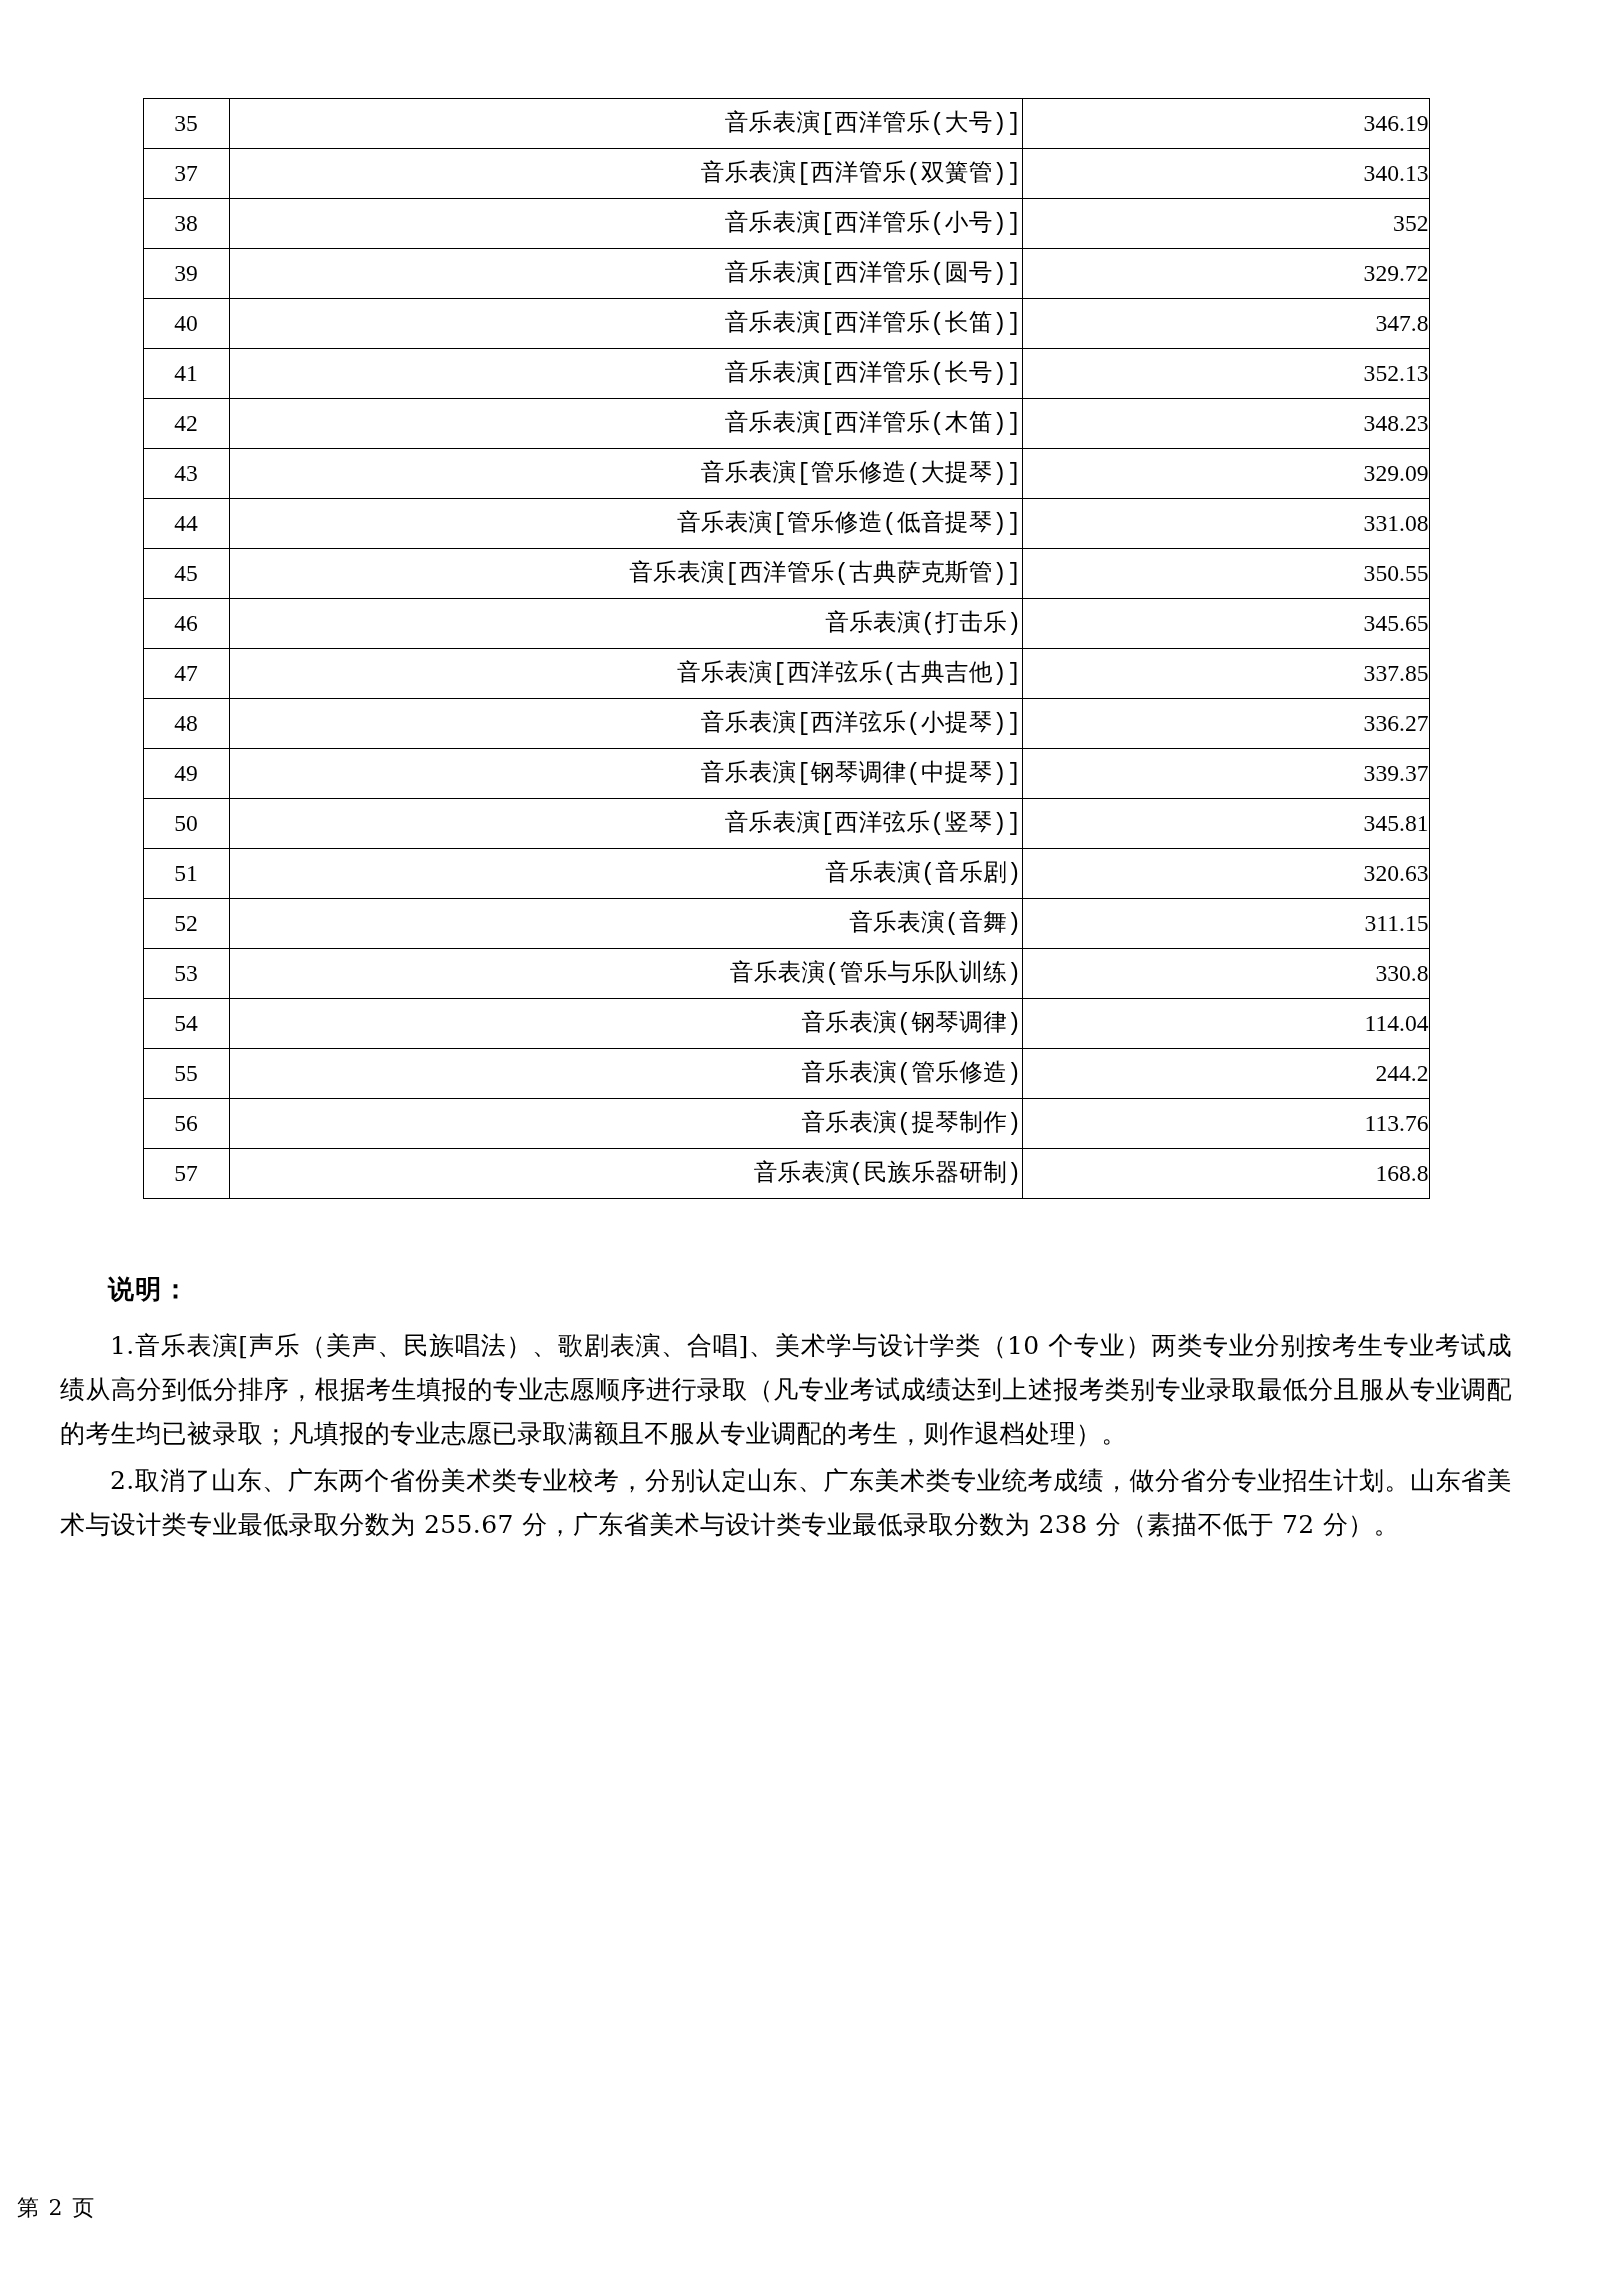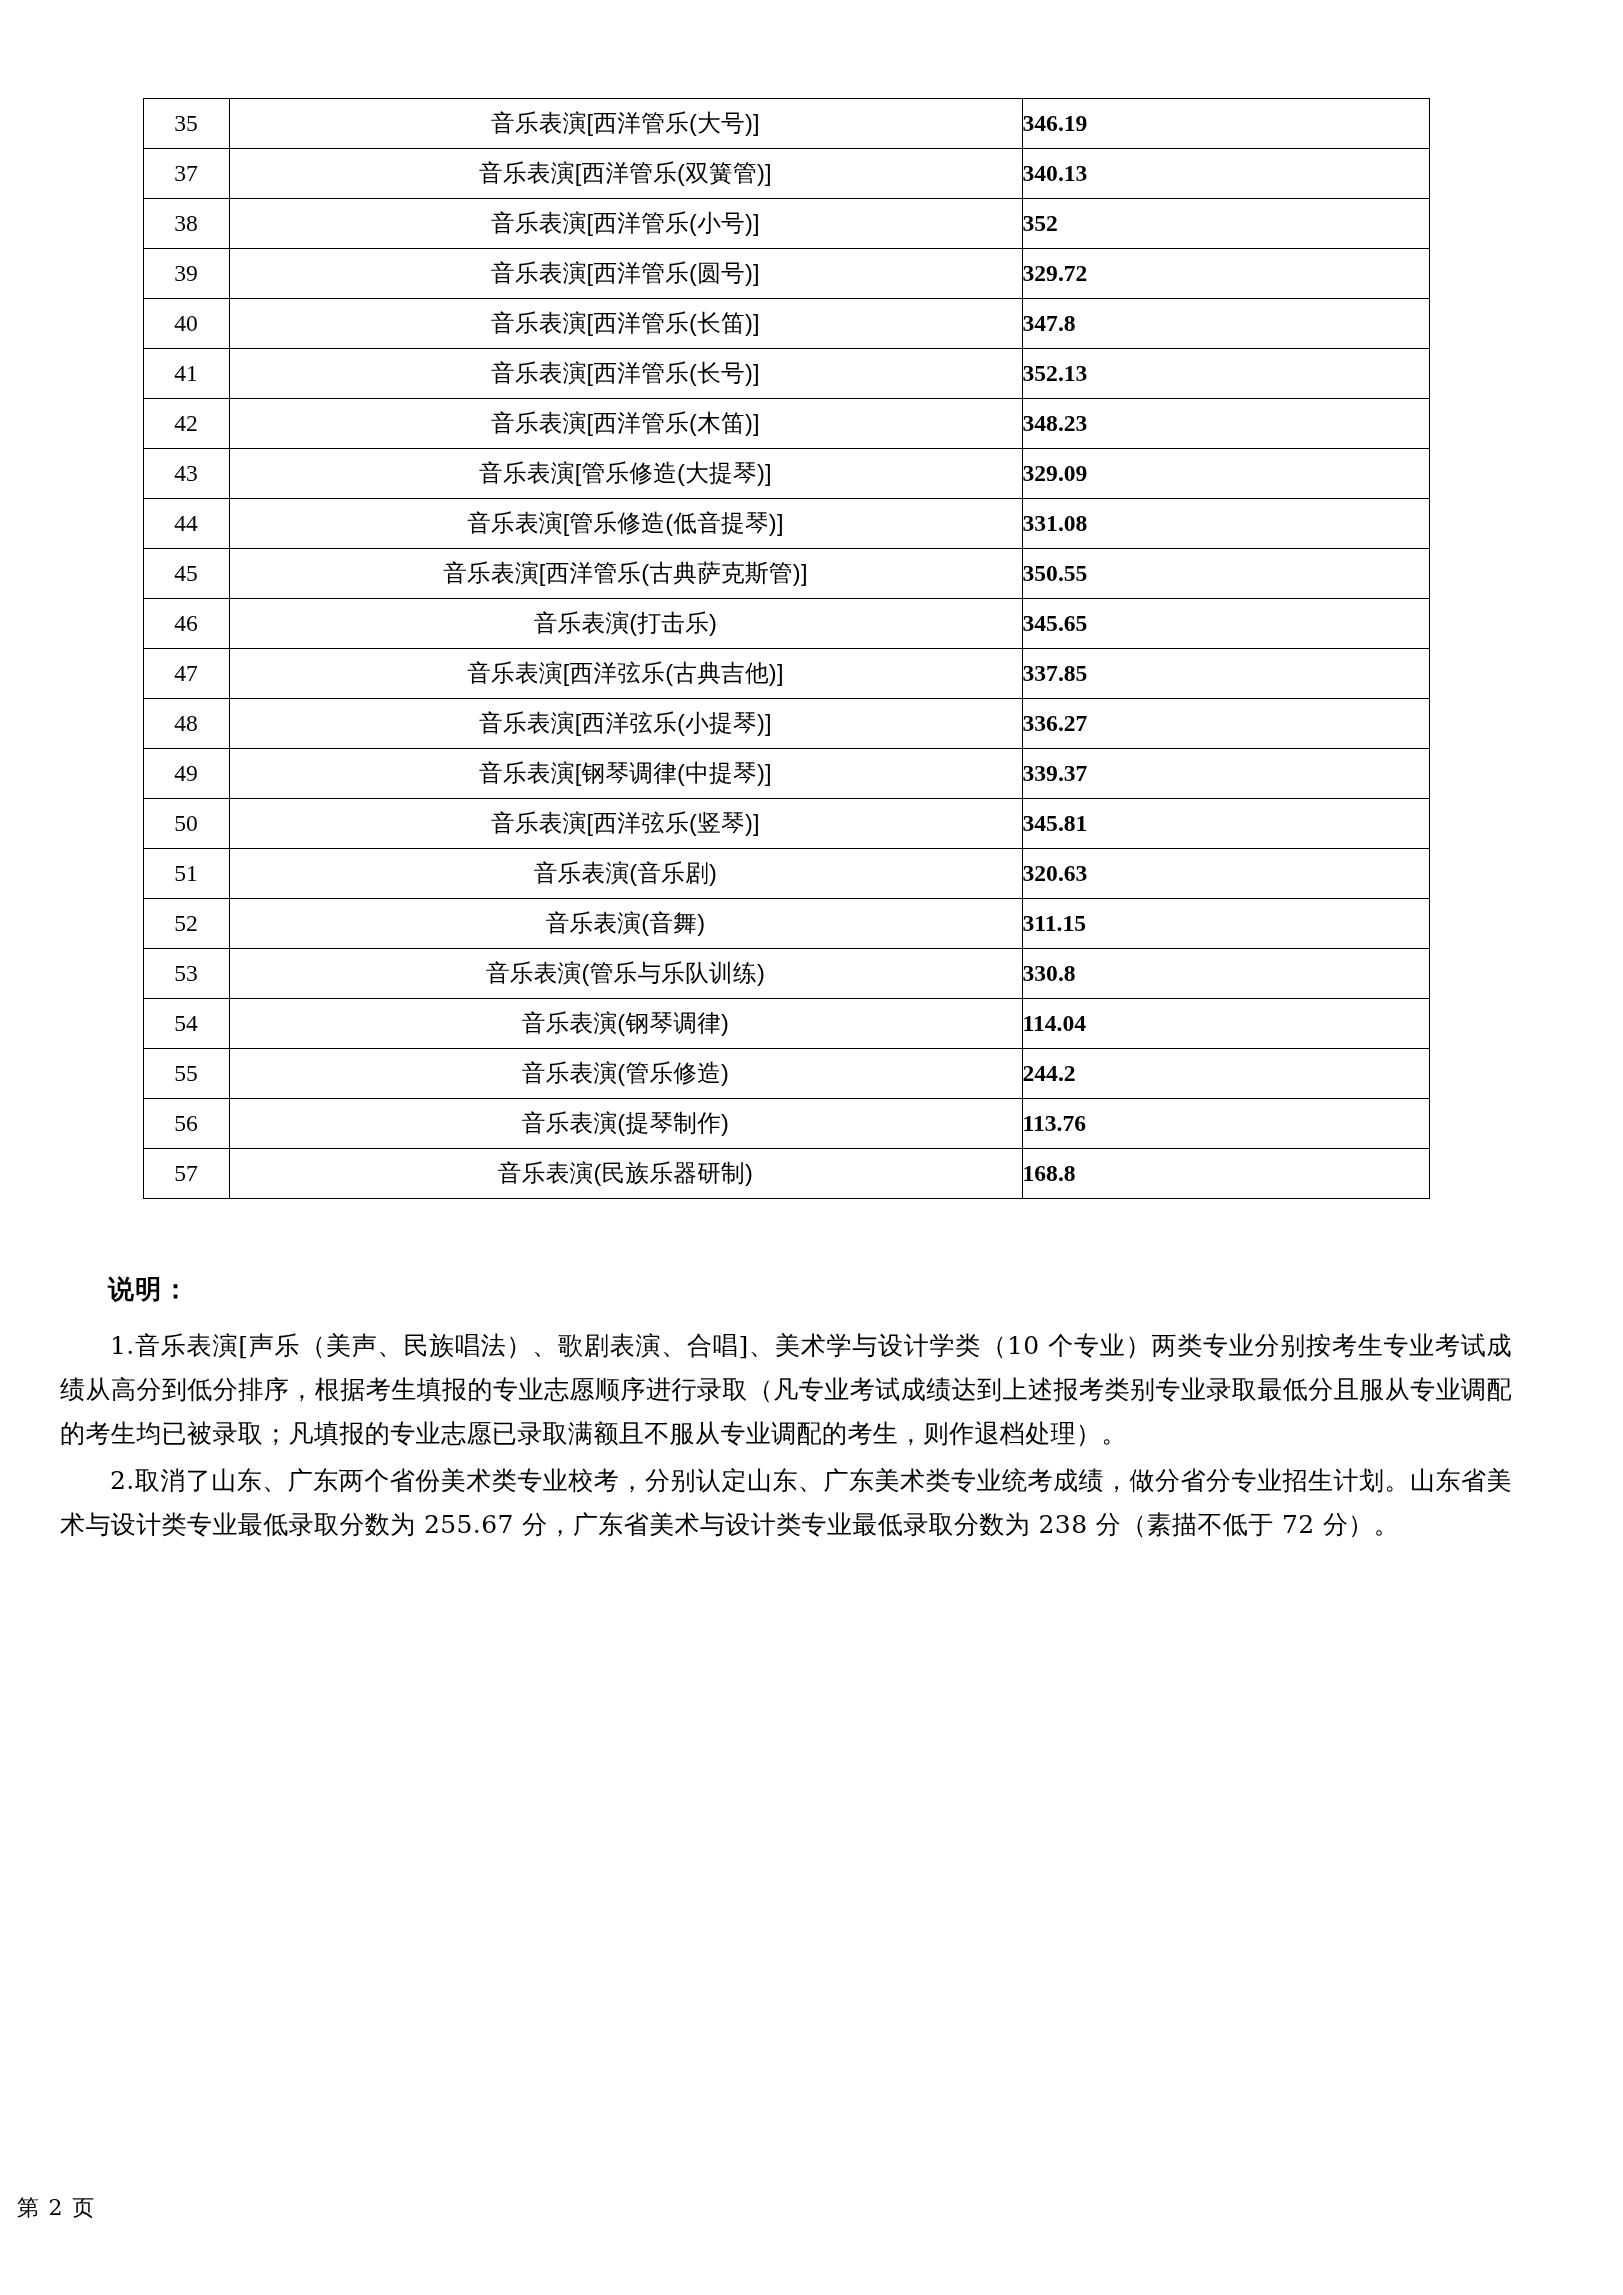--- a/index.html
+++ b/index.html
@@ -35,30 +35,29 @@
     padding: 0;
     vertical-align: middle;
   }
   td.col-no {
     width: 85px;
     text-align: center;
     font-family: "Liberation Serif", serif;
   }
   td.col-major {
     width: 792px;
-    text-align: center;
+    text-align: right;
     padding-left: 11.8px;
-    font-family: Liberation Sans, sans-serif;
+    font-family: Liberation Mono, monospace;
     letter-spacing: 0.3px;
   }
   td.col-score {
     width: 406px;
-    text-align: left;
+    text-align: right;
     font-family: "Liberation Serif", serif;
-    font-weight: bold;
   }
 
   .notes {
     margin-top: 68px;
     font-size: 25px;
     line-height: 1.75;
     font-family: "DejaVu Serif", "Liberation Serif", serif;
   }
   .notes-title {
     font-weight: bold;

